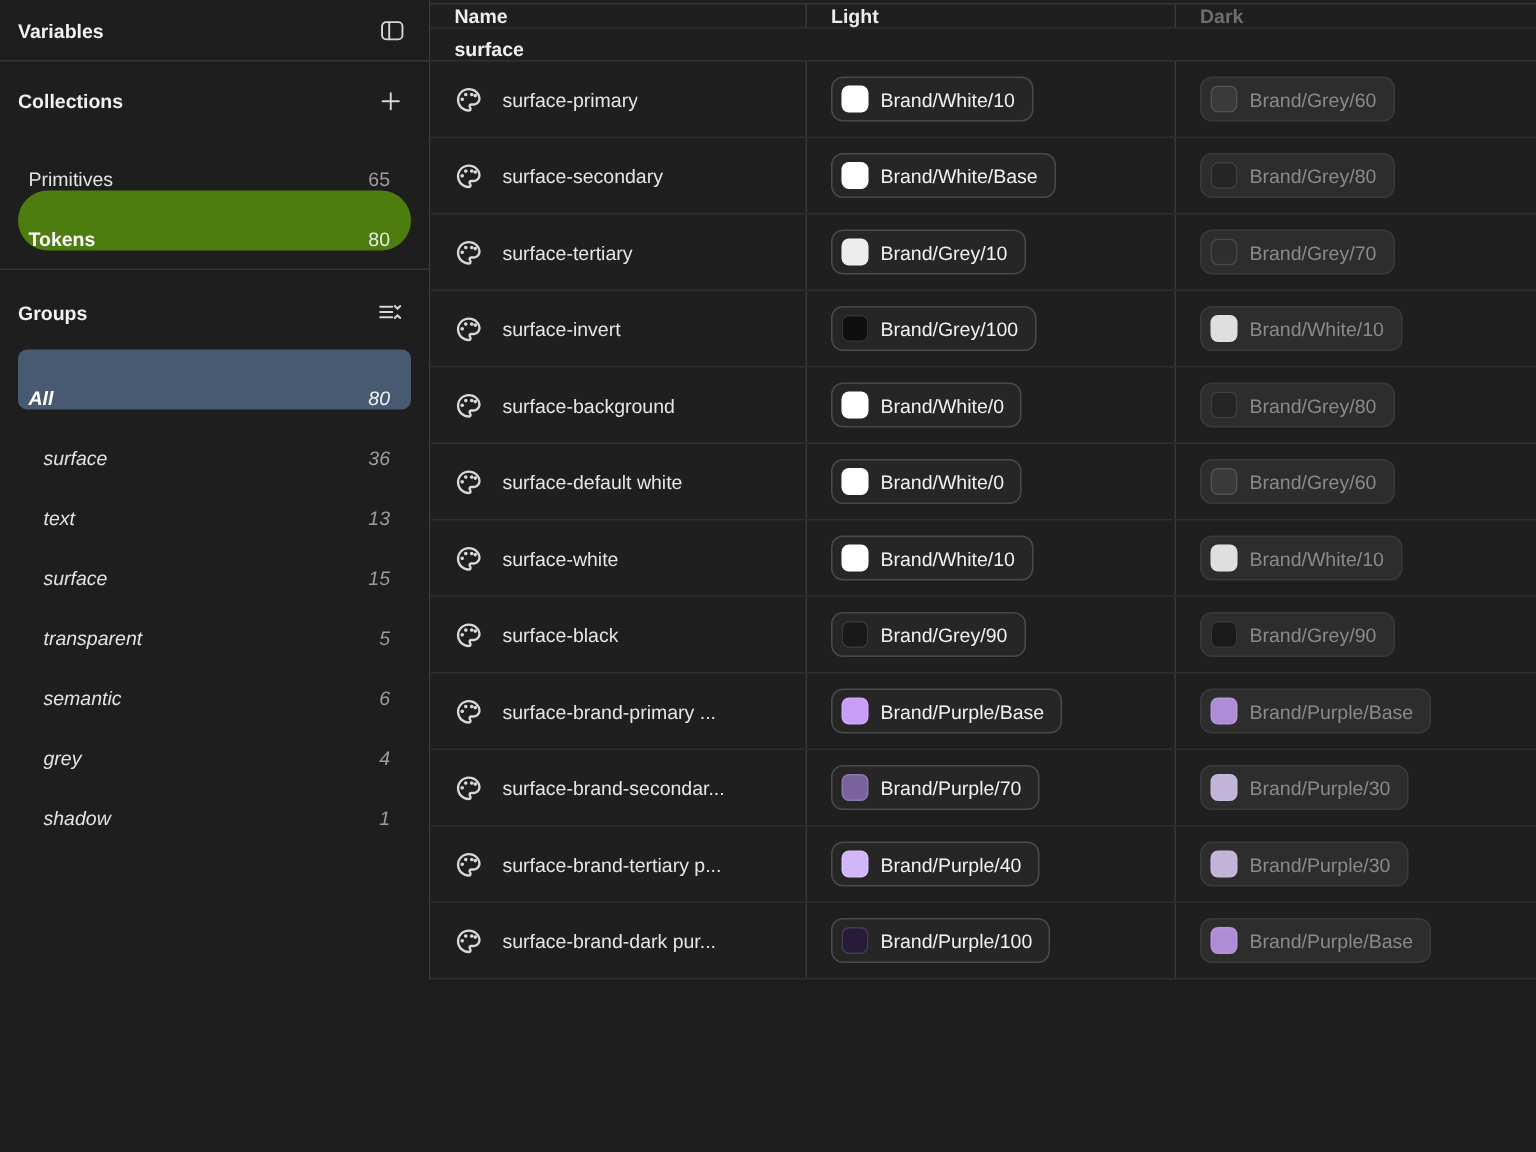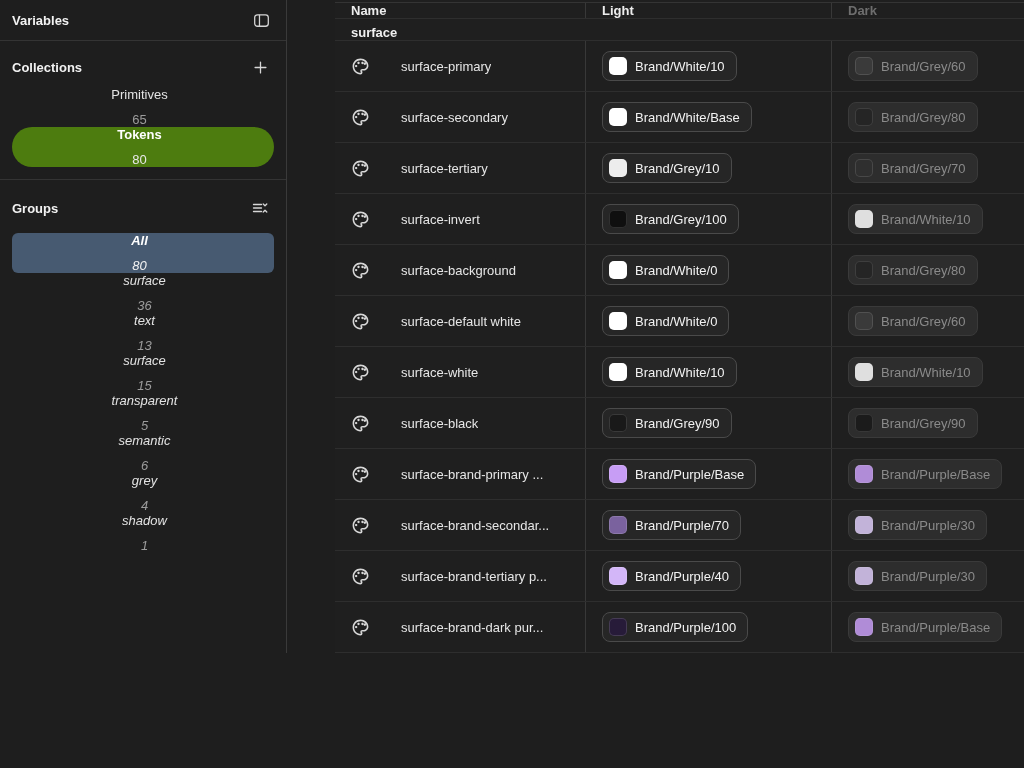--- a/index.html
+++ b/index.html
@@ -3,39 +3,39 @@
 <meta charset="utf-8">
 <style>
   * { box-sizing: border-box; }
   html,body { margin:0; padding:0; }
   body {
     width:1024px; height:768px; overflow:hidden;
     background:#1e1e1e; color:#e6e6e6;
     font-family:"Liberation Sans", sans-serif; font-size:13px;
     -webkit-font-smoothing:antialiased;
   }
-  .app { display:flex; width:1024px; height:653px;gap:48px; }
+  .app { display:flex; width:1024px; height:653px; }
 
   
   .sidebar { flex:0 0 287px; width:287px; border-right:1px solid #3a3a3a; background:#1e1e1e; }
   .sb-header {
     height:41px; display:flex; align-items:center; justify-content:space-between;
     padding:0 13px 0 12px; border-bottom:1px solid #343434;
   }
   .sb-title { font-weight:700; color:#f2f2f2; }
   .icon-btn { display:flex; align-items:center; justify-content:center; width:24px; height:24px; border-radius:4px; cursor:default; }
   .sb-section { padding-top:6px; }
   .sb-head-row {
     height:40px; margin:0 5px; padding:0 9px 0 7px;
     display:flex; align-items:center; justify-content:space-between;
   }
   .sb-head-label { font-weight:700; color:#f2f2f2; }
   .sb-item {
     height:40px; margin:0 12px; padding:0 14px 0 7px; border-radius:6px;
-    display:flex; align-items:center; justify-content:space-between;flex-direction:column;
+    display:flex; align-items:flex-end; justify-content:space-between;
   }
   .sb-item .sb-label { color:#e3e3e3; }
   .sb-item .sb-count { color:#9c9c9c; }
   .sb-item.selected-grey { background:#4d7c0f;border-radius:20px; }
   .sb-item.selected-grey .sb-label { font-weight:700; color:#ffffff; }
   .sb-item.selected-grey .sb-count { color:#e8e8e8; }
   .sb-item.selected-blue { background:#475a71; }
   .sb-item.selected-blue .sb-label { font-weight:700; color:#ffffff; }
   .sb-item.selected-blue .sb-count { color:#f2f2f2; }
   .sb-item.indent { padding-left:17px; }
@@ -56,21 +56,21 @@
     height:70px; display:flex; align-items:center; padding:6px 16px 0;
     font-weight:700; color:#f0f0f0; border-bottom:1px solid #2e2e2e;
   }
   .trow {
     height:51px; display:grid; grid-template-columns:250px 246px 1fr;
     border-bottom:1px solid #2e2e2e;
   }
   .td { display:flex; align-items:center; padding:0 16px; min-width:0; overflow:hidden; }
   .td + .td { border-left:1px solid #383838; }
   .name-cell .var-name {
-    margin-left:31px; color:#e6e6e6; white-space:nowrap; overflow:hidden; text-overflow:clip;
+    margin-left:13px; color:#e6e6e6; white-space:nowrap; overflow:hidden; text-overflow:clip;
   }
   .palette-wrap { display:flex; align-items:center; flex:0 0 auto; }
 
   .chip {
     display:inline-flex; align-items:center; gap:8px;
     height:30px; padding:0 11px 0 6px; border-radius:8px;
     background:#262626; border:1px solid #4a4a4a; max-width:100%;
   }
   .chip .swatch {
     width:18px; height:18px; border-radius:5px; flex:0 0 auto;

